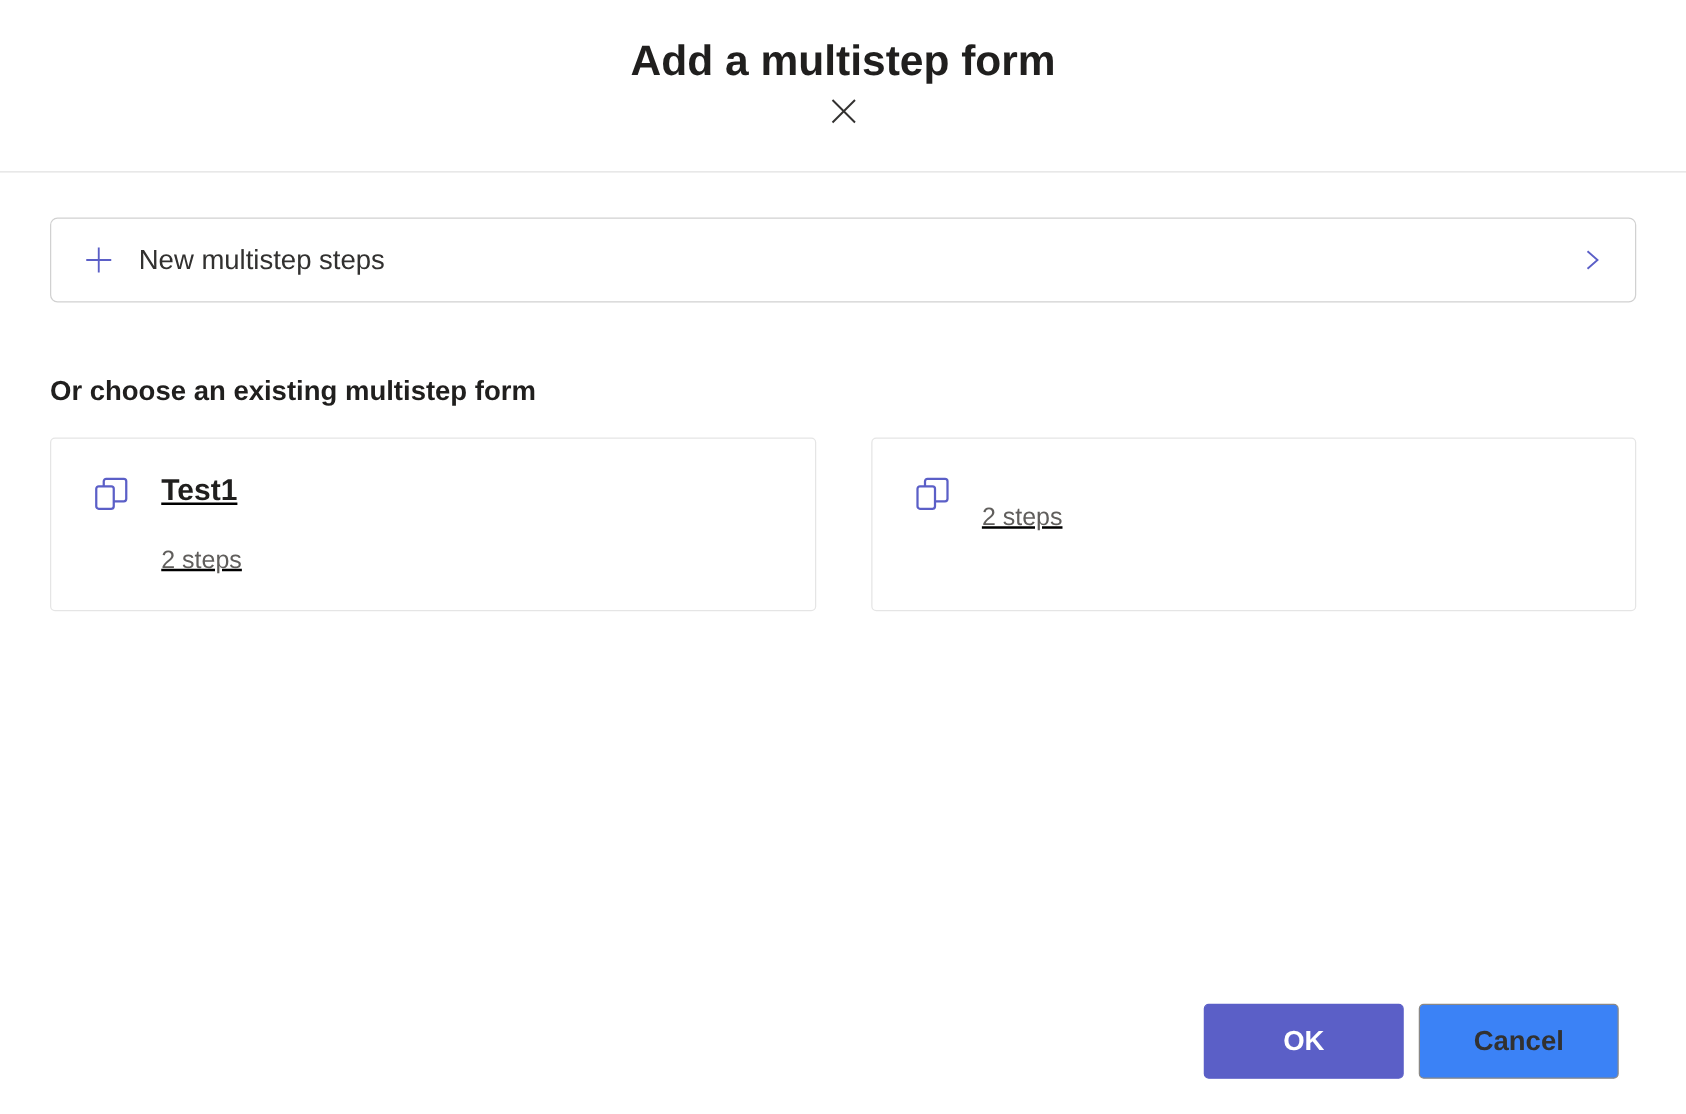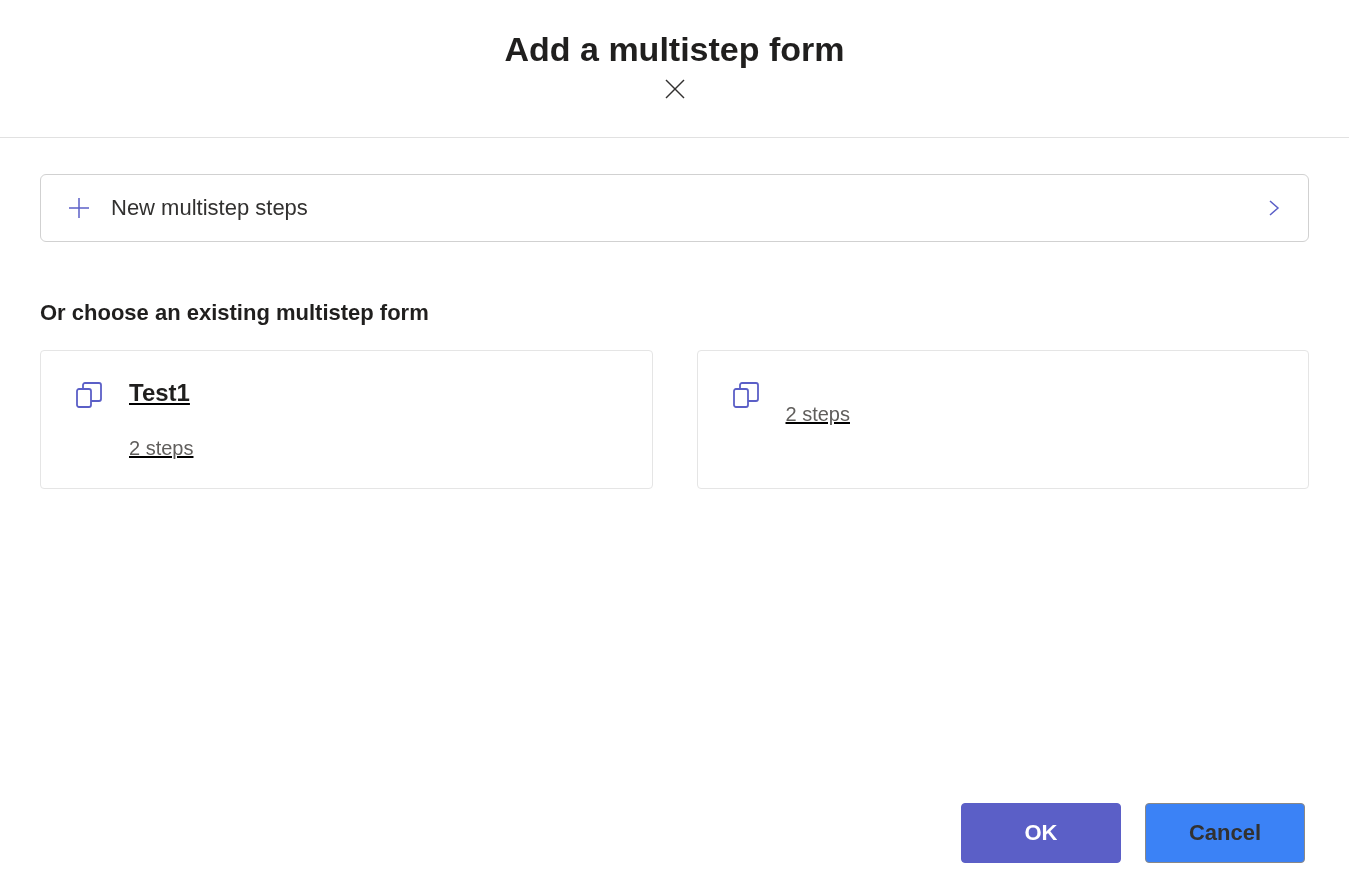--- a/index.html
+++ b/index.html
@@ -115,23 +115,23 @@
     }
     .form-card-subtitle {
       font-size: 20px;
       font-weight: 400;
       color: #605e5c;
       margin-top: 24px;
     }
     .dialog-footer {
       position: absolute;
       bottom: 28px;
-      right: 44px;
-      display: flex;
-      gap: 24px;
+      right: 54px;
+      display: flex;
+      gap: 12px;
     }
     .btn {
       min-width: 160px;
       padding: 16px 24px;
       font-size: 22px;
       font-weight: 600;
       font-family: inherit;
       border-radius: 4px;
       cursor: pointer;
     }

